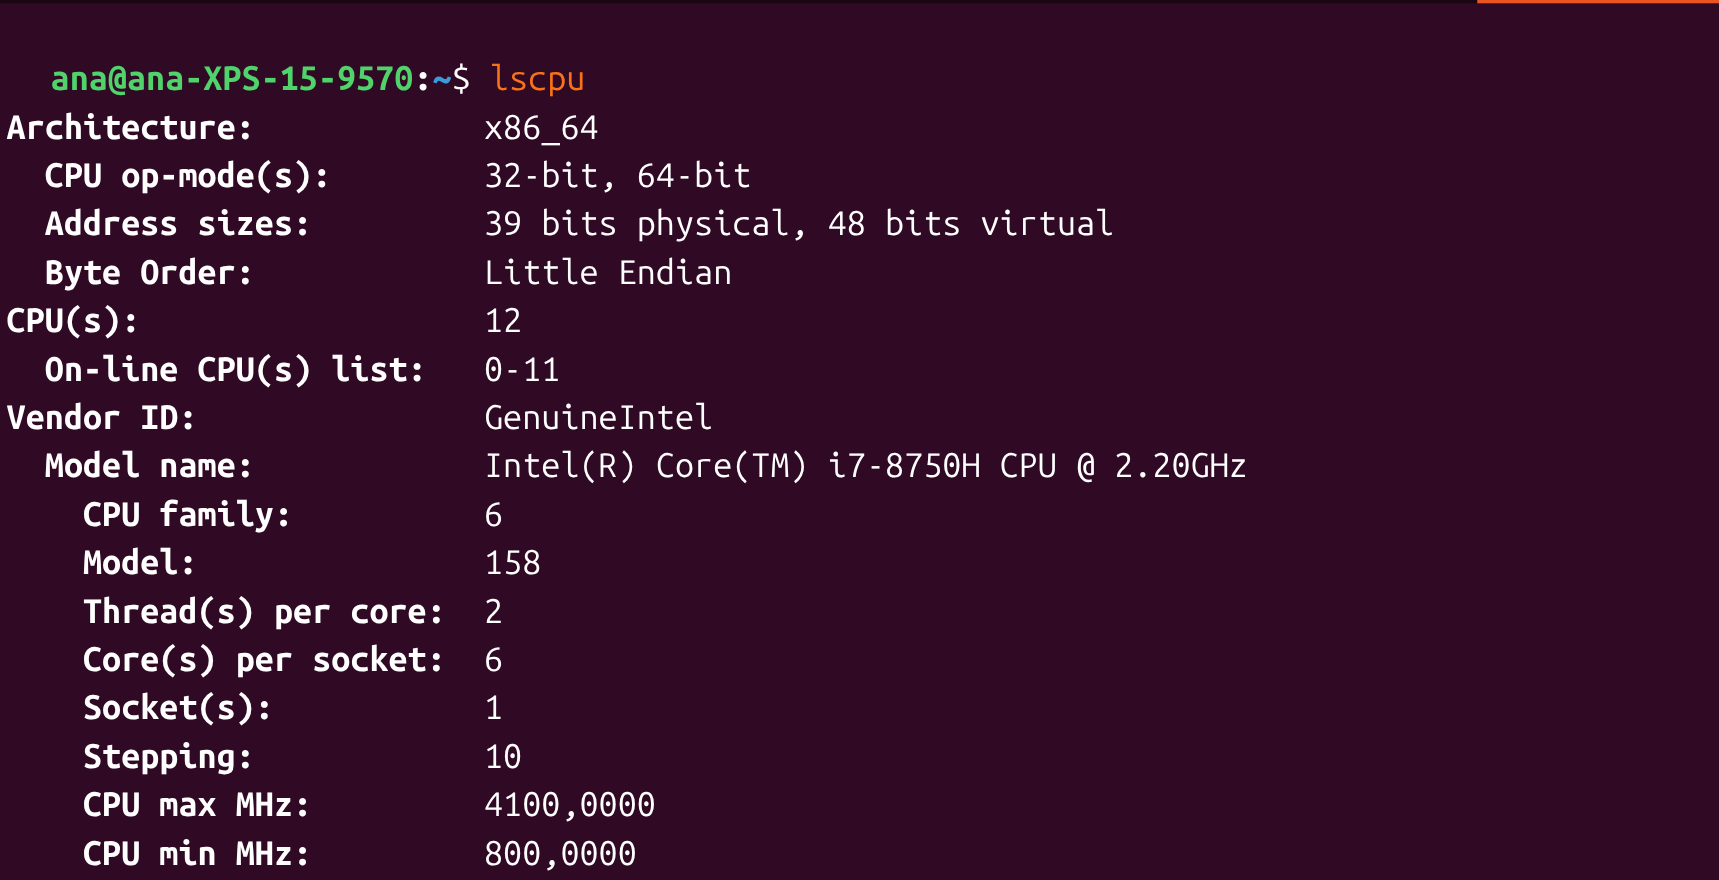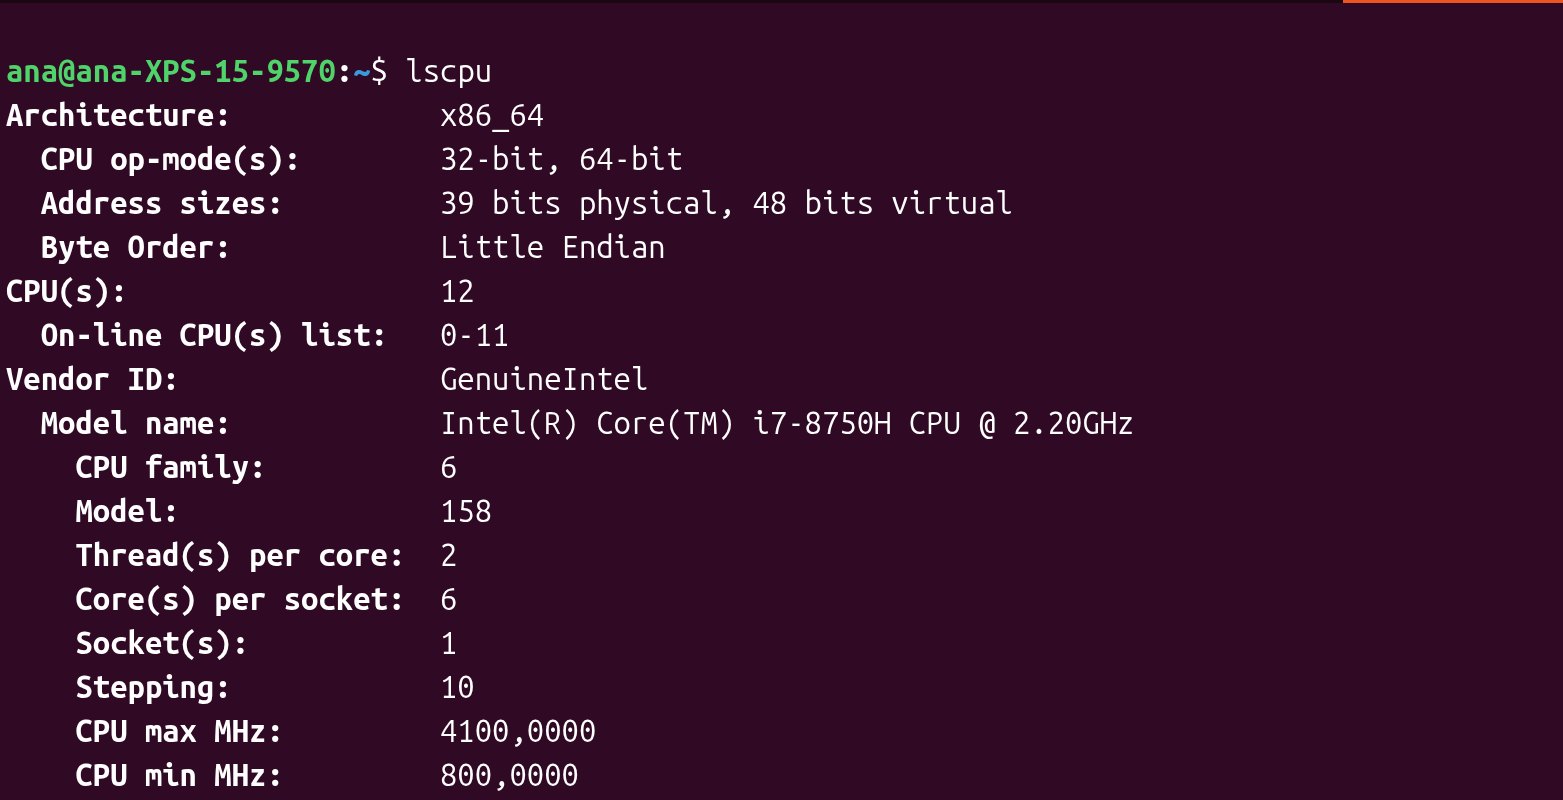--- a/index.html
+++ b/index.html
@@ -18,25 +18,25 @@
       padding: 2px 6px 6px 6px;
       letter-spacing: 0px;
     }
     .topbar {
       height: 3px;
       width: 100%;
       display: flex;
     }
     .topbar .dark { flex: 1; background: #1a0712; }
     .topbar .accent { width: 220px; background: #e95420; }
-    .prompt-user { color: #4fd36a; font-weight: bold; }
+    .prompt-user { color: #4fd36a; font-weight: bold; margin-left: 40px; }
     .prompt-colon { color: #ffffff; font-weight: bold; }
     .prompt-path { color: #3a9bdc; font-weight: bold; }
     .prompt-dollar { color: #ffffff; }
-    .cmd { color: #ffffff; }
+    .cmd { color: #f97316; }
     .row { display: block; }
     .label { display: inline; font-weight: bold; }
     .val { display: inline; margin-top: 34px; }
   </style>
 </head>
 <body>
 
 <div class="topbar">
   <div class="dark"></div>
   <div class="accent"></div>

